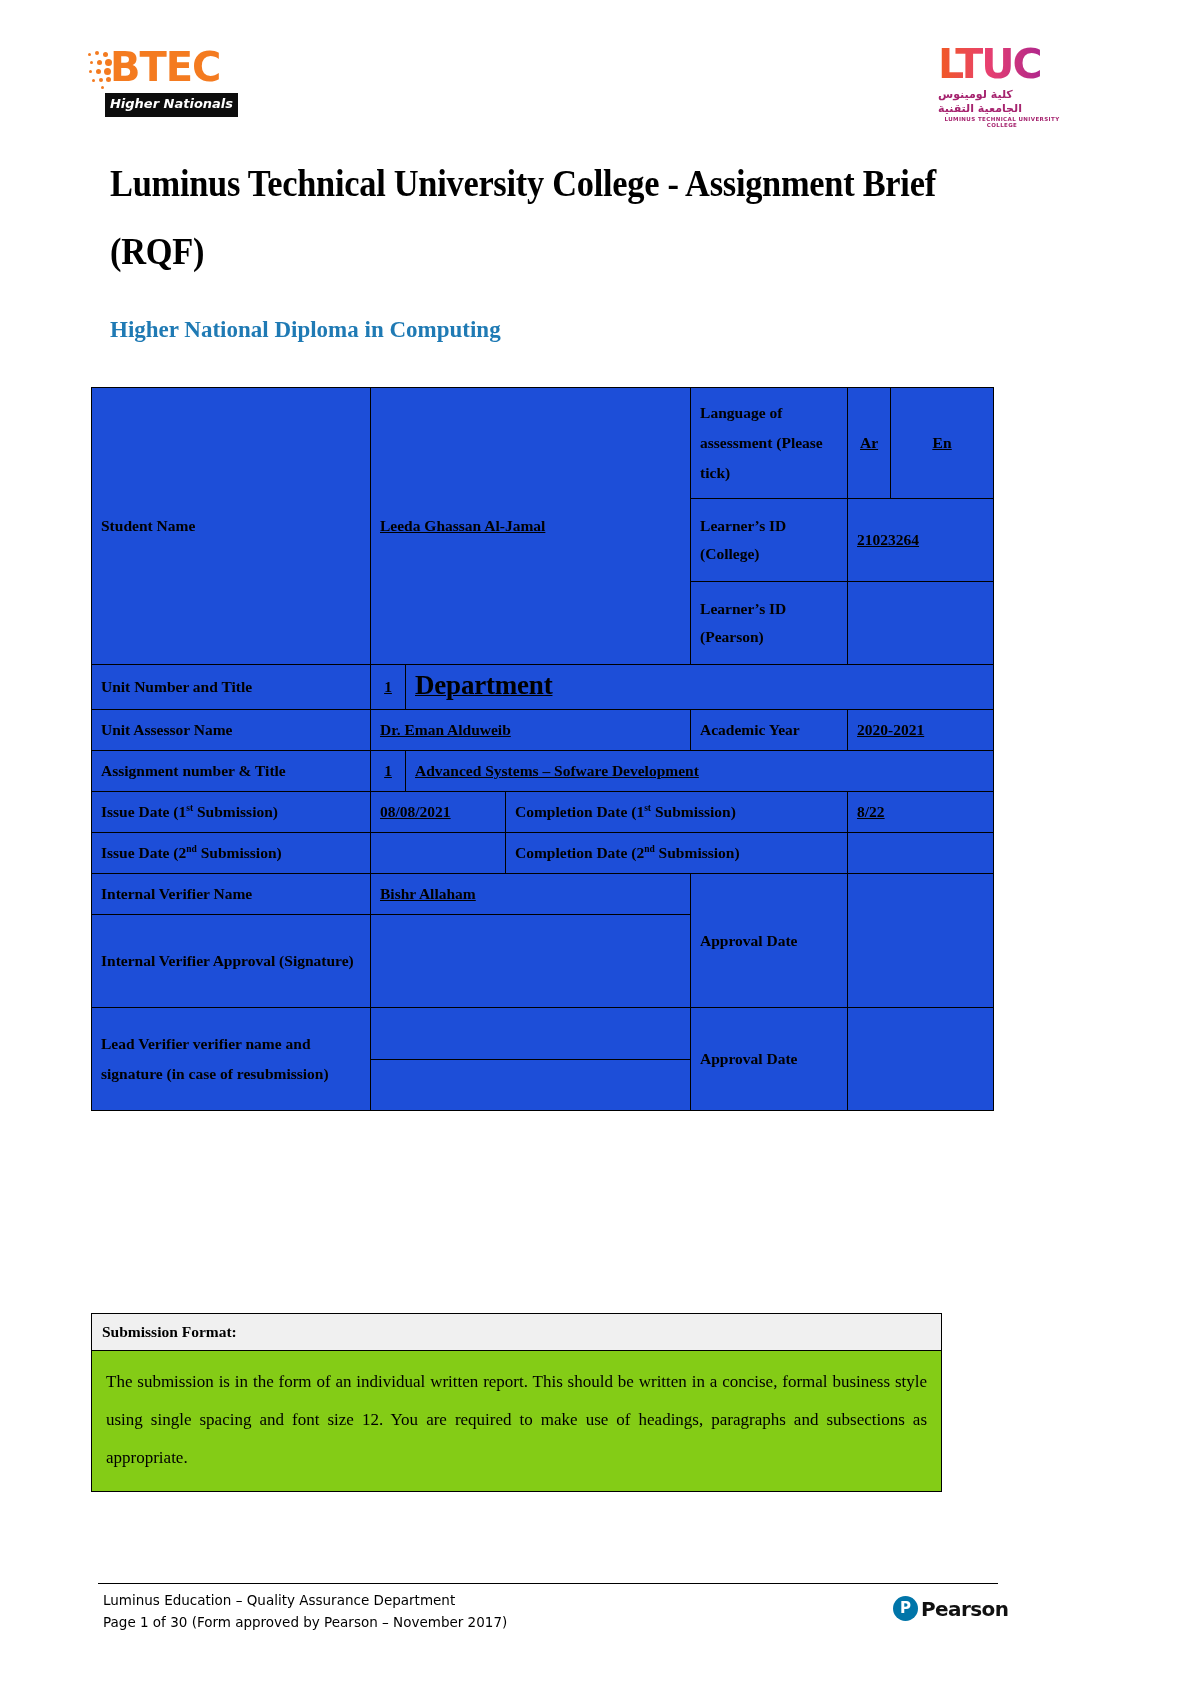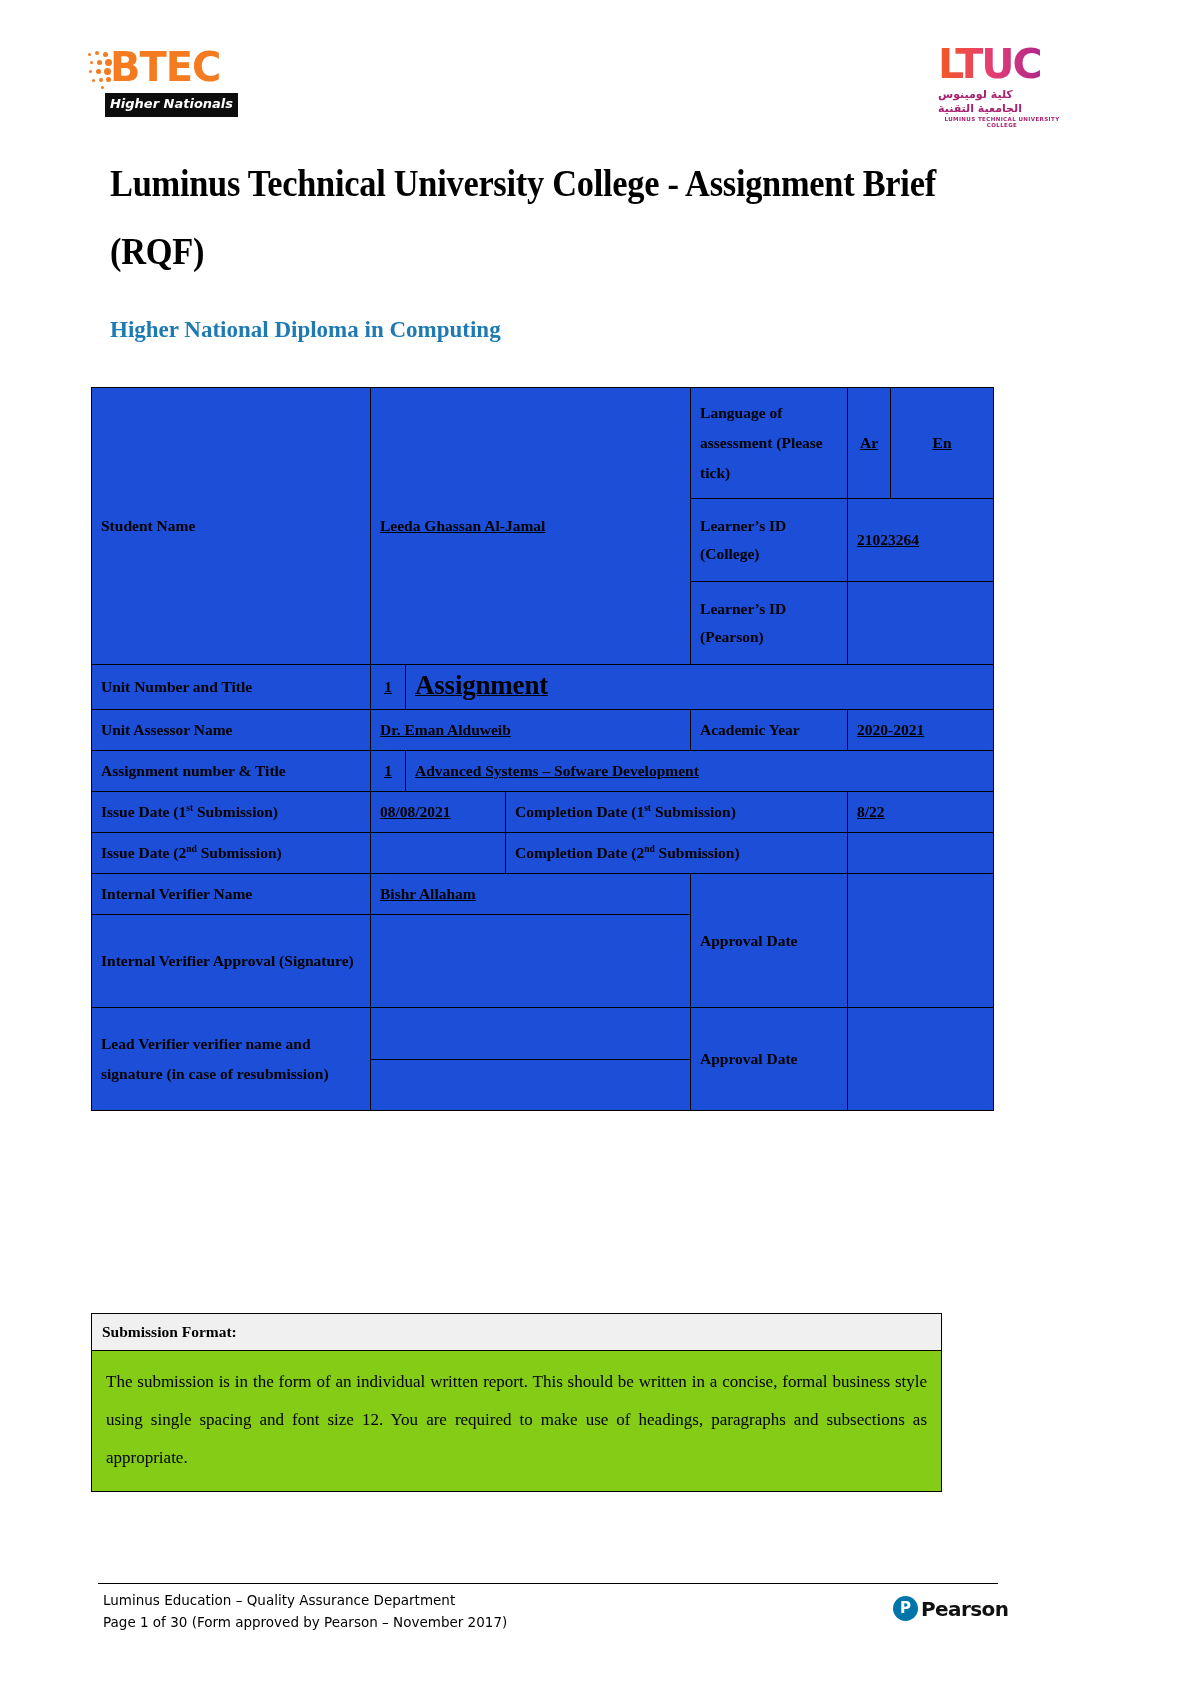--- a/index.html
+++ b/index.html
@@ -344,21 +344,21 @@
 
     <tr>
       <td class="lbl" style="height:70px;">Learner’s ID (Pearson)</td>
       <td class="val" colspan="2"></td>
     </tr>
 
     <tr>
       <td class="lbl">Unit Number and Title</td>
       <td class="val ctr">1</td>
       <td class="val" colspan="6">
-        <span class="unit-title-big">Assignment</span>
+        <span class="unit-title-big">Department</span>
       </td>
     </tr>
 
     <tr>
       <td class="lbl">Unit Assessor Name</td>
       <td class="val" colspan="4">Dr. Eman Alduweib</td>
       <td class="lbl">Academic Year</td>
       <td class="val" colspan="2">2020-2021</td>
     </tr>
 

